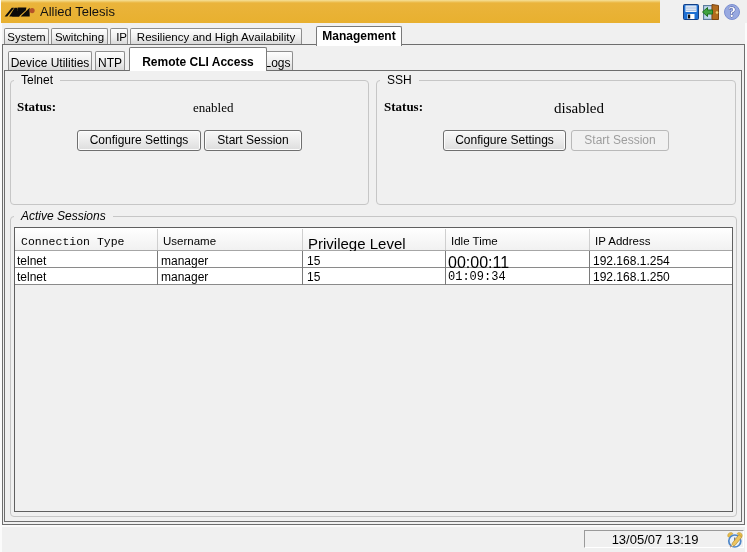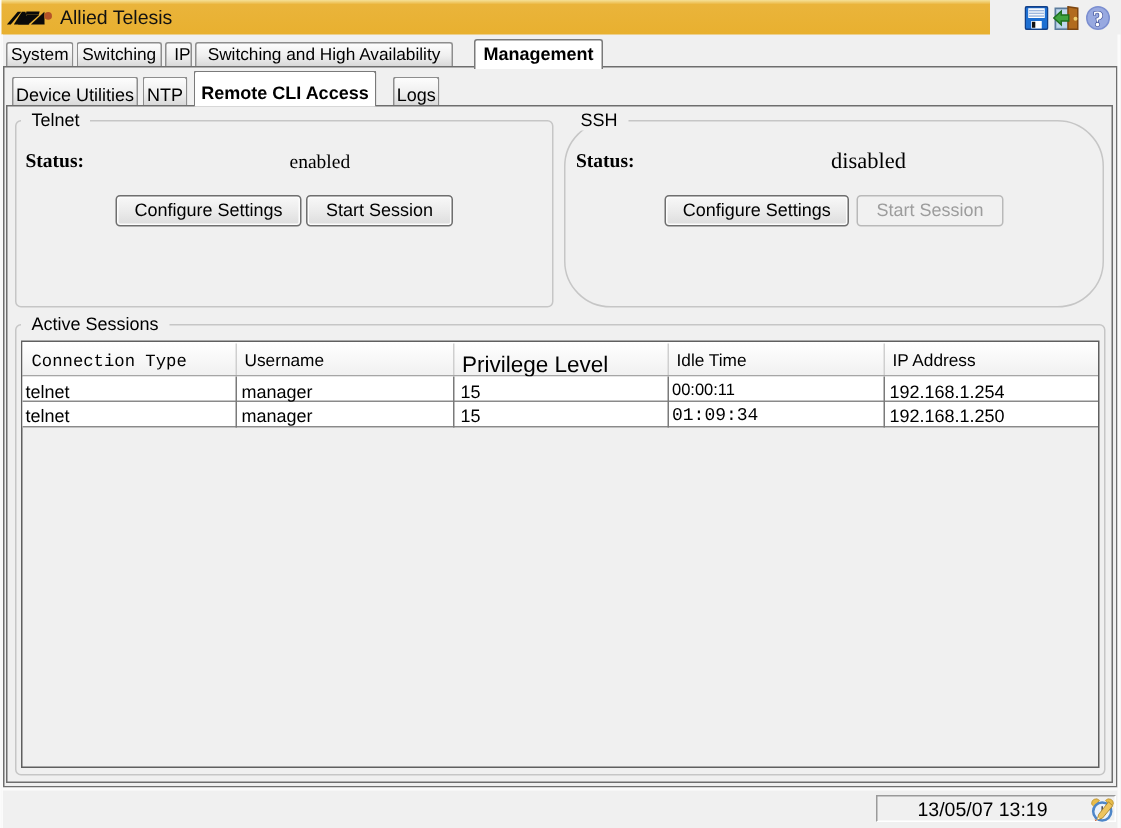--- a/index.html
+++ b/index.html
@@ -58,50 +58,50 @@
 
   <svg class="abs" style="left:724px;top:4px" width="16" height="16" viewBox="0 0 16 16">
     <circle cx="8" cy="8" r="7.5" fill="#98A9E0" stroke="#7C8FD0"></circle>
     <text x="8.2" y="13" font-family="Liberation Serif" font-size="14.5" font-weight="bold" fill="#FFFFFF" stroke="#3D4E96" stroke-width="0.9" paint-order="stroke" text-anchor="middle">?</text>
   </svg>
 </div>
 
 <div class="tab1" style="left:4px;width:45px;">System</div>
 <div class="tab1" style="left:51px;width:57px;">Switching</div>
 <div class="tab1" style="left:110px;width:18px;text-align:right;">IP</div>
-<div class="tab1" style="left:130px;width:172px;">Switching and High Availability</div>
+<div class="tab1" style="left:130px;width:172px;">Resiliency and High Availability</div>
 <div class="tab1 active" style="left:316px;width:86px;">Management</div>
 
 <div class="abs" style="left:2px;top:44px;width:743px;height:481px;border:1px solid #6E6E6E;background:#F0F0F0;"></div>
 
 <div class="tab2" style="left:8px;width:84px;">Device Utilities</div>
 <div class="tab2" style="left:95px;width:30px;">NTP</div>
-<div class="tab2 active" style="left:129px;width:122px;text-align:center;">Remote CLI Access</div>
+<div class="tab2 active" style="left:129px;width:138px;text-align:center;">Remote CLI Access</div>
 <div class="tab2" style="left:262px;width:31px;">Logs</div>
 
 <div class="abs" style="left:4px;top:70px;width:738px;height:452px;border:1px solid #6E6E6E;background:#F0F0F0;z-index:1;"></div>
 
 <div class="fieldset" style="left:10px;top:80px;width:359px;height:125px;z-index:2;">
   <span class="legend" style="left:3px;">Telnet</span>
 </div>
 <div class="abs serif" style="left:17px;top:99px;font-weight:bold;z-index:3;">Status:</div>
 <div class="abs serif" style="left:193px;top:100px;font-size:13px;z-index:3;">enabled</div>
 <div class="btn" style="left:77px;width:124px;z-index:3;">Configure Settings</div>
 <div class="btn" style="left:204px;width:98px;z-index:3;">Start Session</div>
 
-<div class="fieldset" style="left:376px;top:80px;width:360px;height:125px;z-index:2;border-radius:31px;">
+<div class="fieldset" style="left:376px;top:80px;width:360px;height:125px;z-index:2;">
   <span class="legend" style="left:3px;">SSH</span>
 </div>
 <div class="abs serif" style="left:384px;top:99px;font-weight:bold;z-index:3;">Status:</div>
 <div class="abs serif" style="left:554px;top:100px;font-size:15px;z-index:3;">disabled</div>
 <div class="btn" style="left:443px;width:123px;z-index:3;">Configure Settings</div>
 <div class="btn disabled" style="left:571px;width:98px;z-index:3;">Start Session</div>
 
 <div class="fieldset" style="left:10px;top:216px;width:727px;height:301px;z-index:2;">
-  <span class="legend" style="left:3px;">Active Sessions</span>
+  <span class="legend" style="left:3px;font-style:italic;">Active Sessions</span>
 </div>
 
 <div class="abs" style="left:14px;top:227px;width:719px;height:285px;border:1px solid #5F5F5F;background:#F0F0F0;z-index:3;">
 
   <div class="abs" style="left:0;top:0;width:717px;height:23px;background:linear-gradient(#FFFFFF,#F1F1F1);border-bottom:1px solid #A6A6A6;"></div>
   <div class="abs" style="left:142px;top:1px;width:1px;height:21px;background:#CFCFCF;"></div>
   <div class="abs" style="left:287px;top:1px;width:1px;height:21px;background:#CFCFCF;"></div>
   <div class="abs" style="left:430px;top:1px;width:1px;height:21px;background:#CFCFCF;"></div>
   <div class="abs" style="left:574px;top:1px;width:1px;height:21px;background:#CFCFCF;"></div>
   <div class="abs" style="left:6px;top:7px;font-size:11.5px;font-family:Liberation Mono, monospace;">Connection Type</div>
@@ -115,21 +115,21 @@
   <div class="abs" style="left:0;top:40px;width:717px;height:17px;background:#FFF;border-bottom:1px solid #8A8A8A;"></div>
 
   <div class="abs" style="left:142px;top:23px;width:1px;height:34px;background:#7A7A7A;"></div>
   <div class="abs" style="left:287px;top:23px;width:1px;height:34px;background:#7A7A7A;"></div>
   <div class="abs" style="left:430px;top:23px;width:1px;height:34px;background:#7A7A7A;"></div>
   <div class="abs" style="left:574px;top:23px;width:1px;height:34px;background:#7A7A7A;"></div>
 
   <div class="abs" style="left:2px;top:26px;font-size:12px;">telnet</div>
   <div class="abs" style="left:146px;top:26px;font-size:12px;">manager</div>
   <div class="abs" style="left:292px;top:26px;font-size:12px;">15</div>
-  <div class="abs" style="left:433px;top:26px;font-size:11px;">00:00:11</div>
+  <div class="abs" style="left:433px;top:26px;font-size:16px;">00:00:11</div>
   <div class="abs" style="left:578px;top:26px;font-size:12px;">192.168.1.254</div>
   <div class="abs" style="left:2px;top:42px;font-size:12px;">telnet</div>
   <div class="abs" style="left:146px;top:42px;font-size:12px;">manager</div>
   <div class="abs" style="left:292px;top:42px;font-size:12px;">15</div>
   <div class="abs" style="left:433px;top:42px;font-size:12px;font-family:Liberation Mono, monospace;">01:09:34</div>
   <div class="abs" style="left:578px;top:42px;font-size:12px;">192.168.1.250</div>
 </div>
 
 <div class="abs" style="left:584px;top:530px;width:160px;height:18px;background:#F0F0F0;border-top:1px solid #9A9A9A;border-left:1px solid #9A9A9A;border-bottom:1px solid #FFF;border-right:1px solid #FFF;padding-left:17px;">
   <div class="abs" style="left:0;top:0;width:140px;height:16px;text-align:center;font-size:13px;line-height:17px;">13/05/07 13:19</div>

